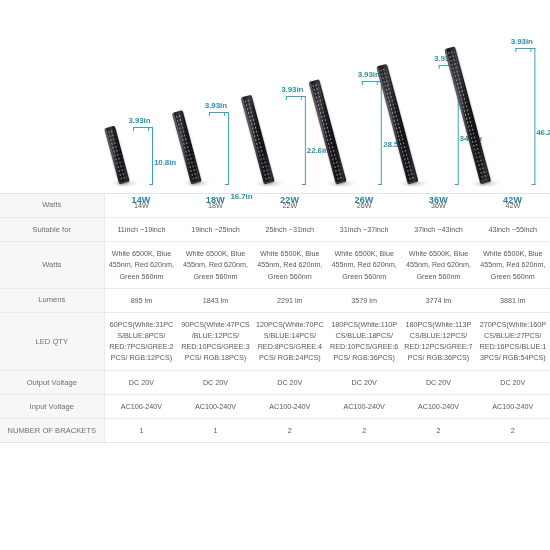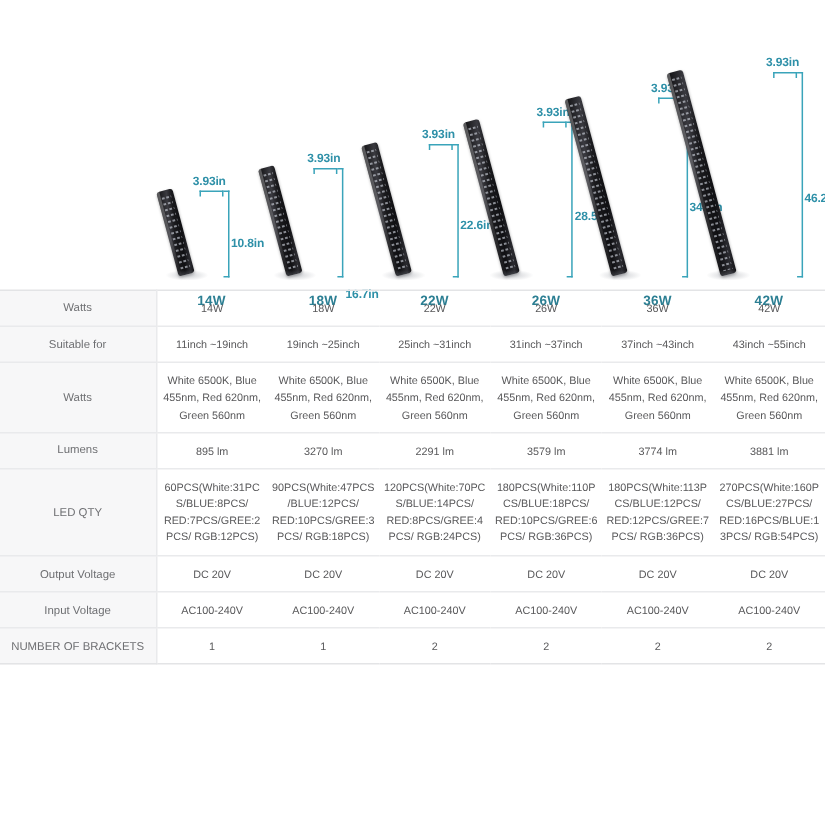--- a/index.html
+++ b/index.html
@@ -293,21 +293,21 @@
           <td>White 6500K, Blue 455nm, Red 620nm, Green 560nm</td>
           <td>White 6500K, Blue 455nm, Red 620nm, Green 560nm</td>
           <td>White 6500K, Blue 455nm, Red 620nm, Green 560nm</td>
           <td>White 6500K, Blue 455nm, Red 620nm, Green 560nm</td>
           <td>White 6500K, Blue 455nm, Red 620nm, Green 560nm</td>
           <td>White 6500K, Blue 455nm, Red 620nm, Green 560nm</td>
         </tr>
         <tr>
           <td class="row-label">Lumens</td>
           <td>895 lm</td>
-          <td>3270 lm</td>
+          <td>1843 lm</td>
           <td>2291 lm</td>
           <td>3579 lm</td>
           <td>3774 lm</td>
           <td>3881 lm</td>
         </tr>
         <tr>
           <td class="row-label tall">LED QTY</td>
           <td>60PCS(White:31PCS/BLUE:8PCS/ RED:7PCS/GREE:2PCS/ RGB:12PCS)</td>
           <td>90PCS(White:47PCS/BLUE:12PCS/ RED:10PCS/GREE:3PCS/ RGB:18PCS)</td>
           <td>120PCS(White:70PCS/BLUE:14PCS/ RED:8PCS/GREE:4PCS/ RGB:24PCS)</td>

